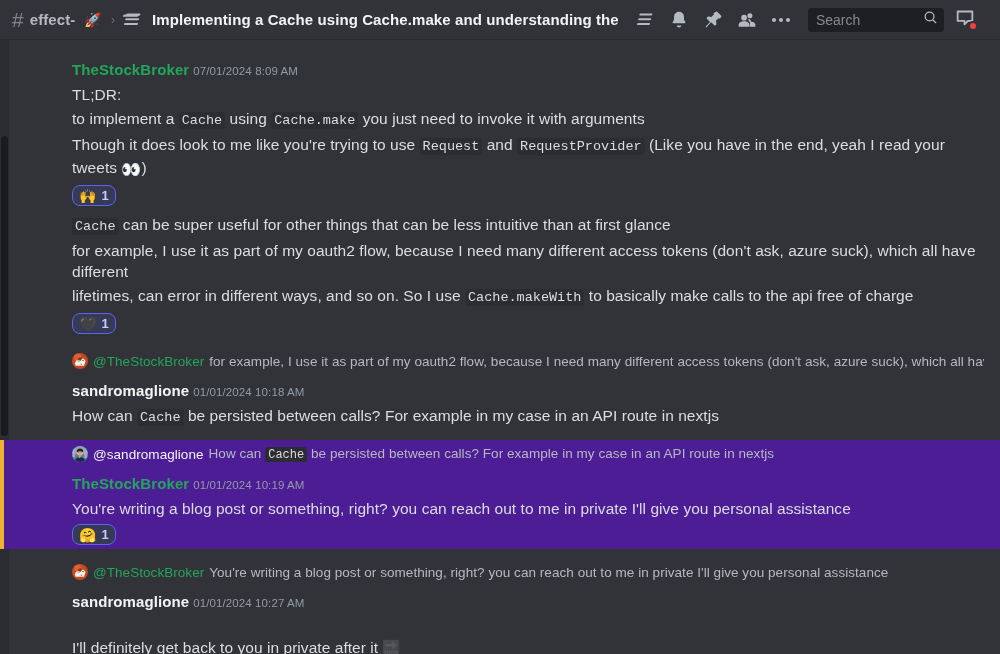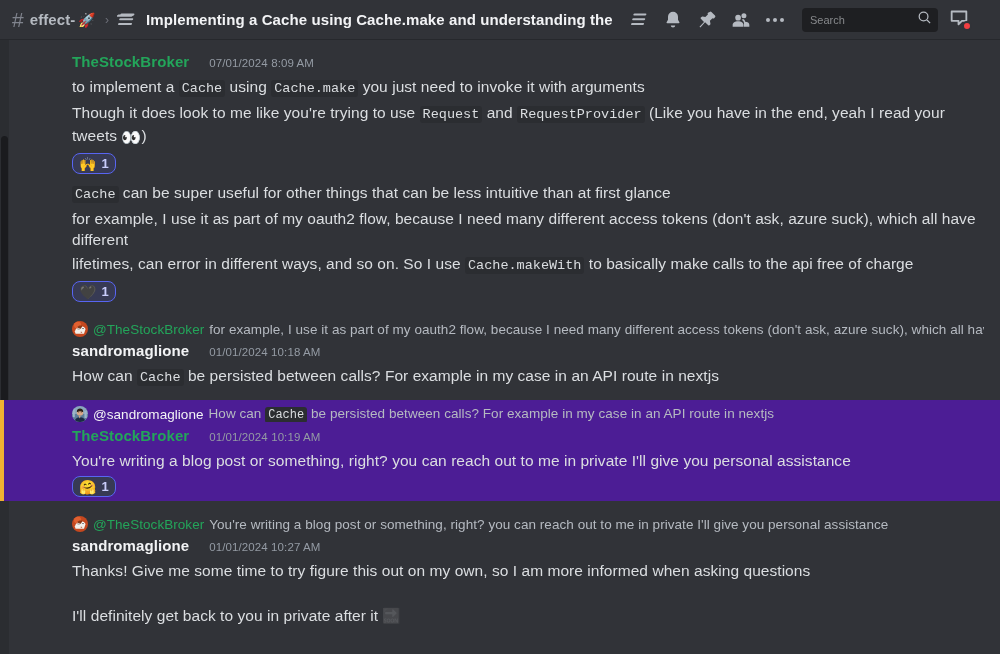--- a/index.html
+++ b/index.html
@@ -14,41 +14,41 @@
   
   .header {
     height: 40px; flex: 0 0 40px;
     background: #313338;
     border-bottom: 1px solid #26282c;
     display: flex; align-items: center;
     padding: 0 8px 0 12px;
     position: relative; z-index: 5;
   }
   .hash-icon { color: #80848e; font-size: 21px; line-height: 1; font-weight: 400; margin-right: 6px; display: inline-block; }
-  .chan-name { color: #b5bac1; font-size: 15px; font-weight: 600; letter-spacing: .1px; display: flex; align-items: center; gap: 3px; }
+  .chan-name { color: #b5bac1; font-size: 15px; font-weight: 600; letter-spacing: .1px; display: flex; align-items: center; gap: 9px; }
   .chan-emoji { font-size: 14px; }
   .chev { color: #6d6f78; font-size: 12px; margin: 0 8px 0 9px; }
   .thread-icon { width: 20px; height: 16px; margin-right: 9px; flex: 0 0 auto; }
   .thread-title {
     color: #f2f3f5; font-size: 15px; font-weight: 700; letter-spacing: .1px;
     white-space: nowrap; overflow: hidden; max-width: 470px;
   }
   .hdr-icons { display: flex; align-items: center; gap: 0px; margin-left: 6px; }
   .hdr-btn {
     width: 34px; height: 34px; display: flex; align-items: center; justify-content: center;
     color: #b5bac1; cursor: pointer;
   }
   .hdr-btn svg { display: block; }
   .dots { display: flex; gap: 3px; }
   .dots i { width: 4px; height: 4px; border-radius: 50%; background: #b5bac1; display: block; }
   .search-box {
     width: 136px; height: 24px; background: #1e1f22; border-radius: 4px;
     display: flex; align-items: center; padding: 0 6px 0 8px; margin-left: 10px; margin-right: 6px;
   }
-  .search-box .ph { color: #87898c; font-size: 11px; flex: 1; }
+  .search-box .ph { color: #87898c; font-size: 14px; flex: 1; }
   .inbox-wrap { position: relative; width: 30px; height: 30px; display: flex; align-items: center; justify-content: center; }
   .inbox-dot {
     position: absolute; right: 2px; bottom: 4px; width: 10px; height: 10px;
     border-radius: 50%; background: #f23f42; border: 2px solid #313338;
   }
 
   
   .scroll {
     flex: 1 1 auto; position: relative; overflow: hidden; background: #313338;
   }
@@ -56,21 +56,21 @@
   .thumb { position: absolute; left: 1px; width: 7px; border-radius: 4px; background: #1a1b1e; }
 
   .msg { position: relative; padding: 2px 16px 2px 0; }
   .msg.grouped-start { margin-top: 9px; }
   .msg.mention { background: #4c1d95; }
   .msg.mention::before {
     content:""; position: absolute; left: 0; top: 0; bottom: 0; width: 4px; background: #f0b132;
   }
   .inner { padding-left: 72px; position: relative; }
 
-  .namerow { display: flex; align-items: baseline; gap: 20px; line-height: 22px; }
+  .namerow { display: flex; align-items: baseline; gap: 4px; line-height: 22px; margin-top: 8px; }
   .uname { font-size: 15px; font-weight: 600; letter-spacing: .1px; cursor: pointer; }
   .uname.green { color: #23a55a; }
   .uname.plain { color: #f2f3f5; }
   .ts { color: #949ba4; font-size: 11.5px; letter-spacing: .1px; }
 
   .line {
     color: #dbdee1; font-size: 15.5px; line-height: 21px;
     letter-spacing: .05px; white-space: pre-wrap; padding: 1.5px 0;
   }
   .spacer { height: 21px; }
@@ -203,20 +203,21 @@
     <div class="track">
       <div class="thumb" style="top:96px;height:300px;"></div>
     </div>
     <div id="msgs">
         <div class="msg grouped-start">
           <div class="inner">
             <div class="namerow">
               <span class="uname green">TheStockBroker</span>
               <span class="ts">07/01/2024 8:09 AM</span>
             </div>
+            <div class="line"><span>TL;DR:</span></div>
             <div class="line"><span>to implement a </span><code class="inl">Cache</code><span> using </span><code class="inl">Cache.make</code><span> you just need to invoke it with arguments</span></div>
             <div class="line"><span>Though it does look to me like you're trying to use </span><code class="inl">Request</code><span> and </span><code class="inl">RequestProvider</code><span> (Like you have in the end, yeah I read your tweets </span><span class="emoji">👀</span><span>)</span></div>
             <div class="reacts">
               <div class="react">
                 <span class="em">🙌</span>
                 <span class="ct">1</span>
               </div>
             </div>
           </div>
         </div>
@@ -277,21 +278,20 @@
                 <use href="#av-fox"></use>
               </svg></span>
             <span class="ref-name green">@TheStockBroker</span>
             <span class="ref-text"><span>You're writing a blog post or something, right? you can reach out to me in private I'll give you personal assistance</span></span>
           </div>
           <div class="inner">
             <div class="namerow">
               <span class="uname plain">sandromaglione</span>
               <span class="ts">01/01/2024 10:27 AM</span>
             </div>
-            <div class="line"><span>Thanks! Give me some time to try figure this out on my own, so I am more informed when asking questions</span></div>
             <div class="spacer"></div>
             <div class="line"><span>I'll definitely get back to you in private after it </span><span class="emoji-faint">🔜</span></div>
           </div>
         </div>
       </div>
   </div>
 </div>
 
 <svg width="0" height="0" style="position:absolute" aria-hidden="true">
   <defs>

